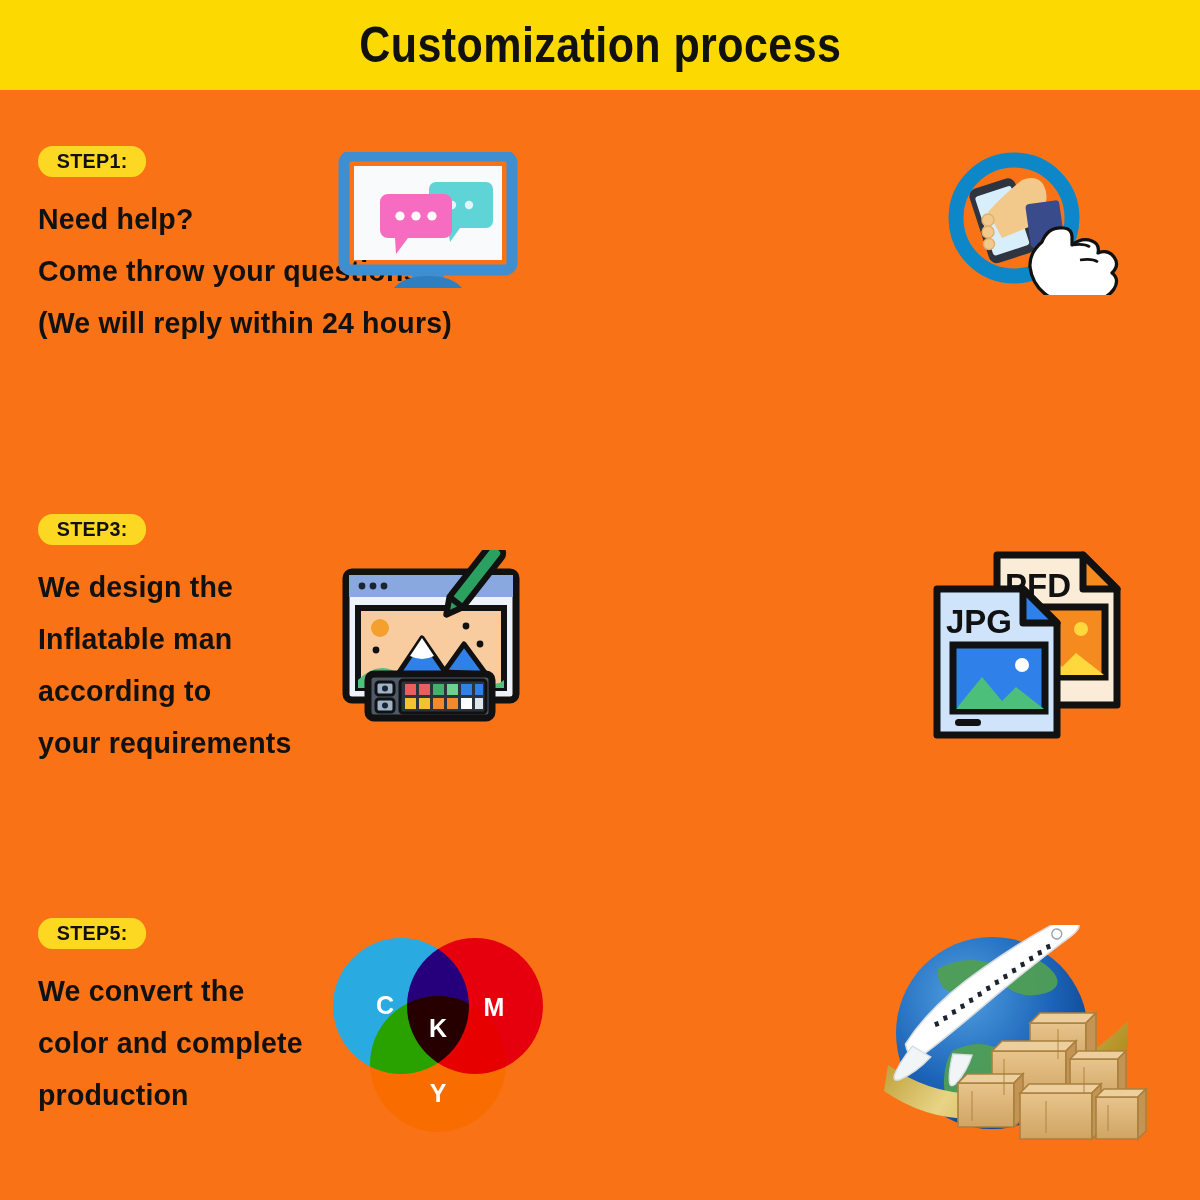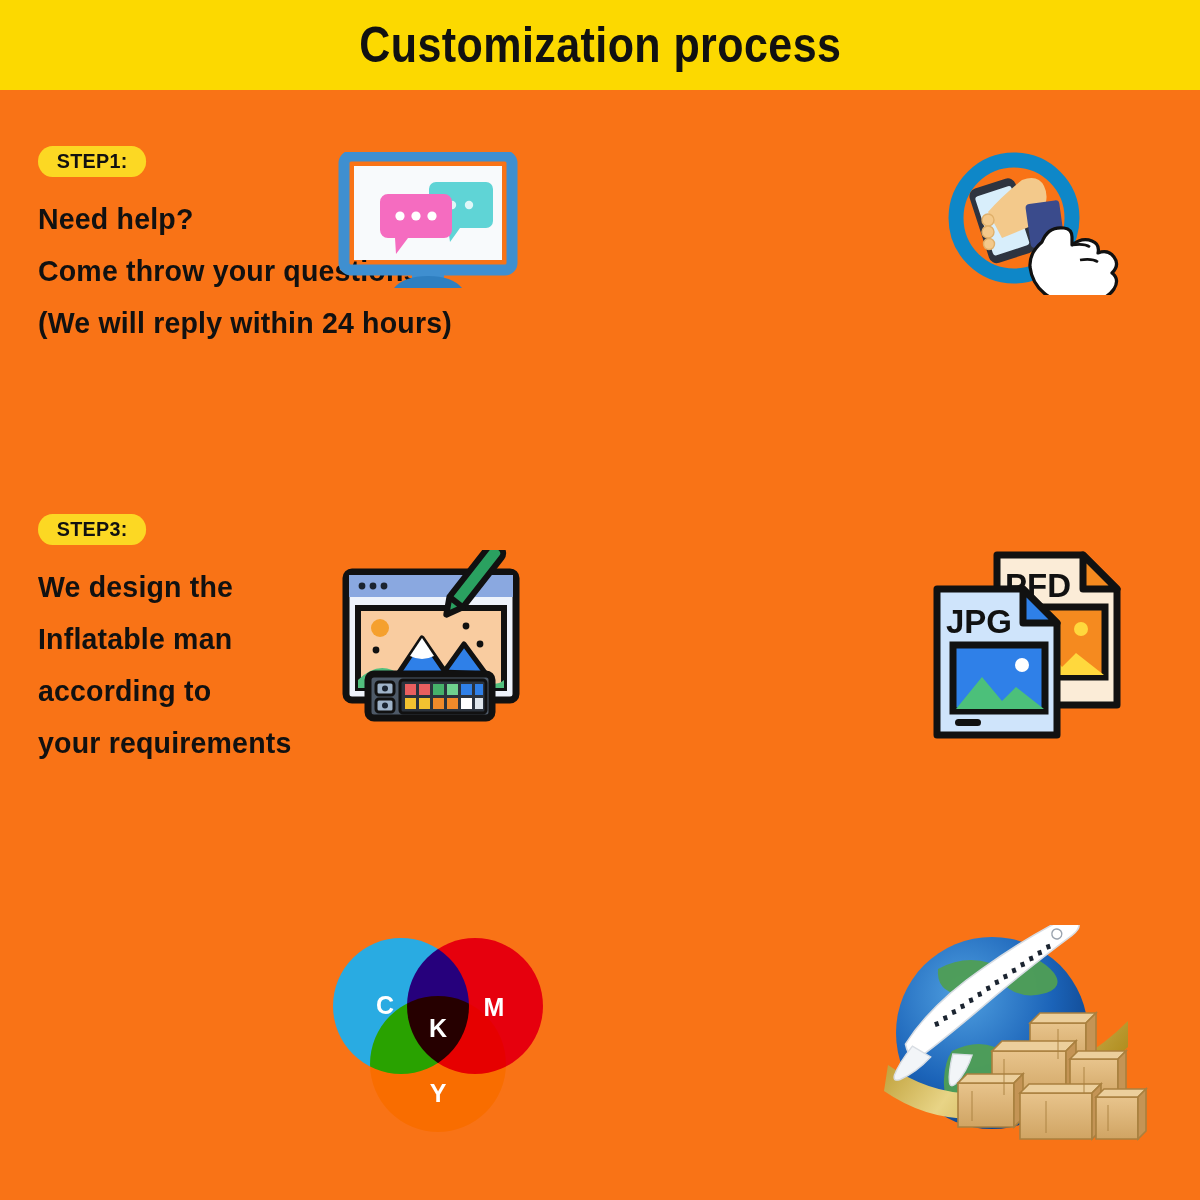--- a/index.html
+++ b/index.html
@@ -199,20 +199,28 @@
         <path d="M12 44 h86 l34 34 v112 h-120 z" fill="#cfe4fb" stroke="#111111" stroke-width="7" stroke-linejoin="round"></path>
         <path d="M98 44 l34 34 h-34 z" fill="#2f80e8" stroke="#111111" stroke-width="7" stroke-linejoin="round"></path>
         <text x="54" y="88" font-family="Liberation Sans, sans-serif" font-weight="700" font-size="33" fill="#111111" text-anchor="middle">JPG</text>
         <rect x="28" y="100" width="92" height="66" fill="#2f80e8" stroke="#111111" stroke-width="7"></rect>
         <circle cx="97" cy="120" r="7" fill="#ffffff"></circle>
         <path d="M31 164 l26 -32 l20 24 l14 -14 l28 22 z" fill="#4cc07a"></path>
         <rect x="30" y="174" width="26" height="7" rx="3.5" fill="#111111"></rect>
       </svg>
     </div>
 
+    <div class="step col-l row-3">
+      <div class="badge">STEP5:</div>
+      <div class="lines">
+        <span class="ln">We convert the</span>
+        <span class="ln">color and complete</span>
+        <span class="ln">production</span>
+      </div>
+    </div>
 
     <div class="art art-cmyk">
       <svg viewBox="0 0 240 205" width="240" height="205">
         <g style="mix-blend-mode:normal">
           <circle cx="83" cy="76" r="68" fill="#29abe2"></circle>
           <circle cx="157" cy="76" r="68" fill="#ec008c" style="mix-blend-mode:multiply"></circle>
           <circle cx="120" cy="134" r="68" fill="#fff200" style="mix-blend-mode:multiply"></circle>
         </g>
         <text x="67" y="84" font-family="Liberation Sans, sans-serif" font-weight="700" font-size="25" fill="#ffffff" text-anchor="middle">C</text>
         <text x="176" y="86" font-family="Liberation Sans, sans-serif" font-weight="700" font-size="25" fill="#ffffff" text-anchor="middle">M</text>

